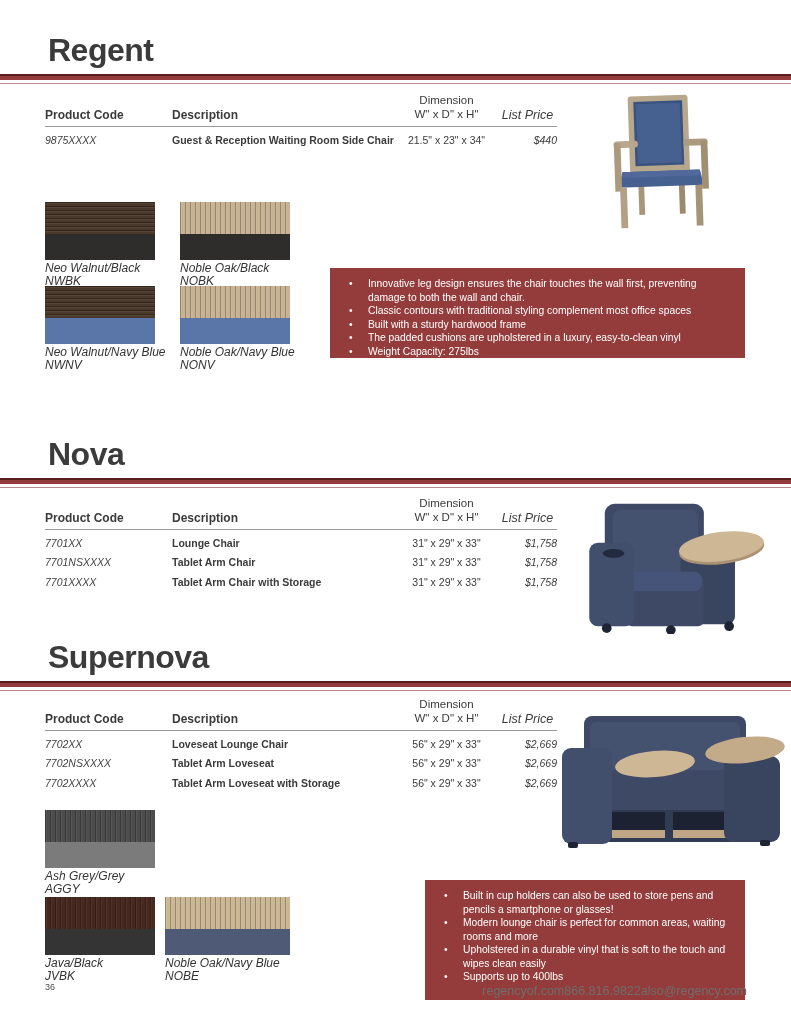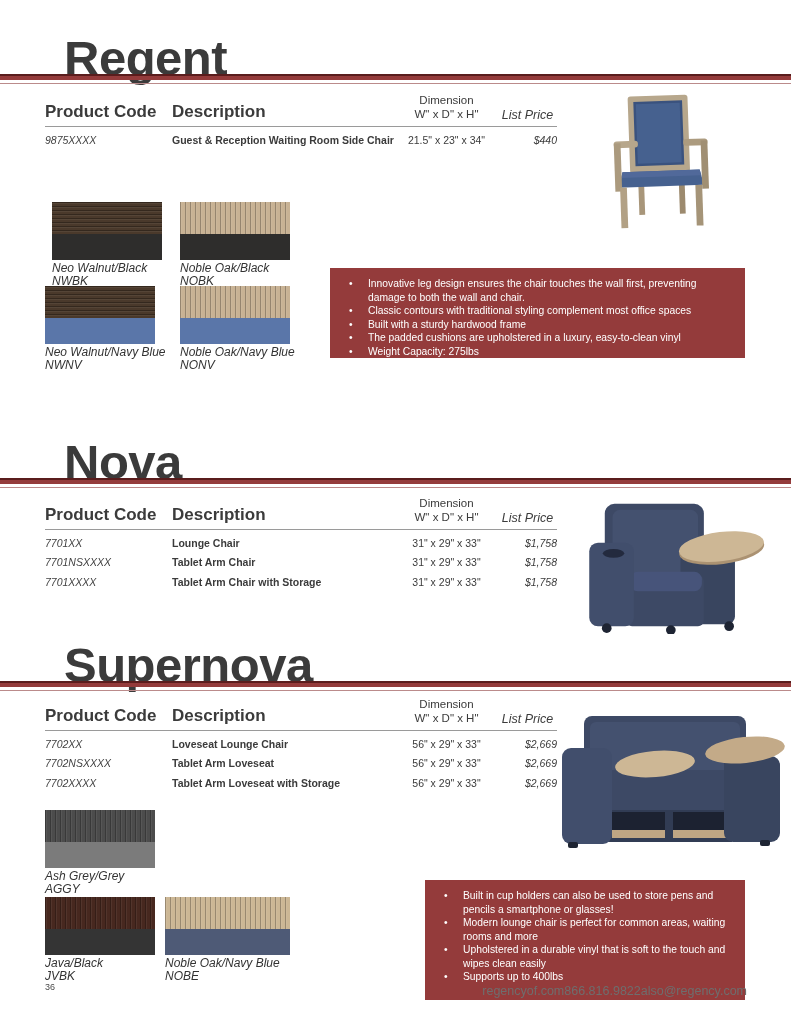--- a/index.html
+++ b/index.html
@@ -3,36 +3,36 @@
 <meta charset="utf-8">
 <style>
   html,body{margin:0;padding:0;background:#e8e8e8;}
   .page{
     position:relative; width:791px; height:1024px; margin:0 auto;
     background:#ffffff; overflow:hidden;
     font-family:"Liberation Sans", sans-serif; color:#3b3b3b;
   }
   
   .title{
-    position:absolute; left:64px; font-size:49px; font-weight:bold;
+    position:absolute; left:48px; font-size:32px; font-weight:bold;
     color:#3b3b3b; line-height:1; letter-spacing:-0.5px;
   }
   .rule{
     position:absolute; left:0; width:791px; height:4px;
     background:#943b3b; border-top:2px solid #5a1d1d;
   }
   .rule::after{
     content:""; position:absolute; left:0; top:7px; width:100%; height:1px;
     background:#bb8b8b;
   }
   
   .ptable{ position:absolute; left:45px; width:512px; }
   .trow{ display:grid; grid-template-columns:127px 223px 103px 59px; align-items:end; }
   .thead{ border-bottom:1.5px solid #9a9a9a; padding-bottom:4px; }
-  .h-code,.h-desc{ font-weight:bold; font-size:17px; }
+  .h-code,.h-desc{ font-weight:bold; font-size:12px; }
   .h-dim{ text-align:center; font-size:11.5px; line-height:1.2; }
   .h-price{ text-align:center; font-style:italic; font-size:12.5px; }
   .tdata{ margin-top:7px; font-size:10.5px; }
   .tdata + .tdata{ margin-top:7.5px; }
   .c-code{ font-style:italic; color:#3f3f3f; }
   .c-desc{ font-weight:bold; white-space:nowrap; }
   .c-dim{ text-align:center; white-space:nowrap; }
   .c-price{ text-align:right; font-style:italic; }
   
   .swatch{ position:absolute; width:110px; }
@@ -95,21 +95,21 @@
       <path d="M30 82 h80 l1.5 6 h-83 z" fill="#51699a"></path>
       <rect x="22" y="50" width="25" height="7" rx="3" fill="#b7a78c"></rect>
       <rect x="22" y="52" width="7" height="50" fill="#ab9a7e"></rect>
       <rect x="94" y="50" width="25" height="7" rx="3" fill="#ac9b7f"></rect>
       <rect x="112" y="52" width="7" height="50" fill="#a08f73"></rect>
       <rect x="27" y="98" width="7" height="42" fill="#b2a185"></rect>
       <rect x="105" y="98" width="7" height="42" fill="#a59478"></rect>
     </g>
   </svg>
 
-  <div class="swatch" style="left:45px; top:202px;margin-left:7px;">
+  <div class="swatch" style="left:45px; top:202px;">
     <div class="swatch-fill">
       <div class="sw-top grain-h" style="background-color: rgb(74, 57, 43);"></div>
       <div class="sw-bottom" style="background-color: rgb(46, 45, 44);"></div>
     </div>
     <div class="swatch-label">Neo Walnut/Black</div>
     <div class="swatch-code">NWBK</div>
   </div>
   <div class="swatch" style="left:180px; top:202px;">
     <div class="swatch-fill">
       <div class="sw-top grain-v" style="background-color: rgb(200, 178, 148);"></div>

